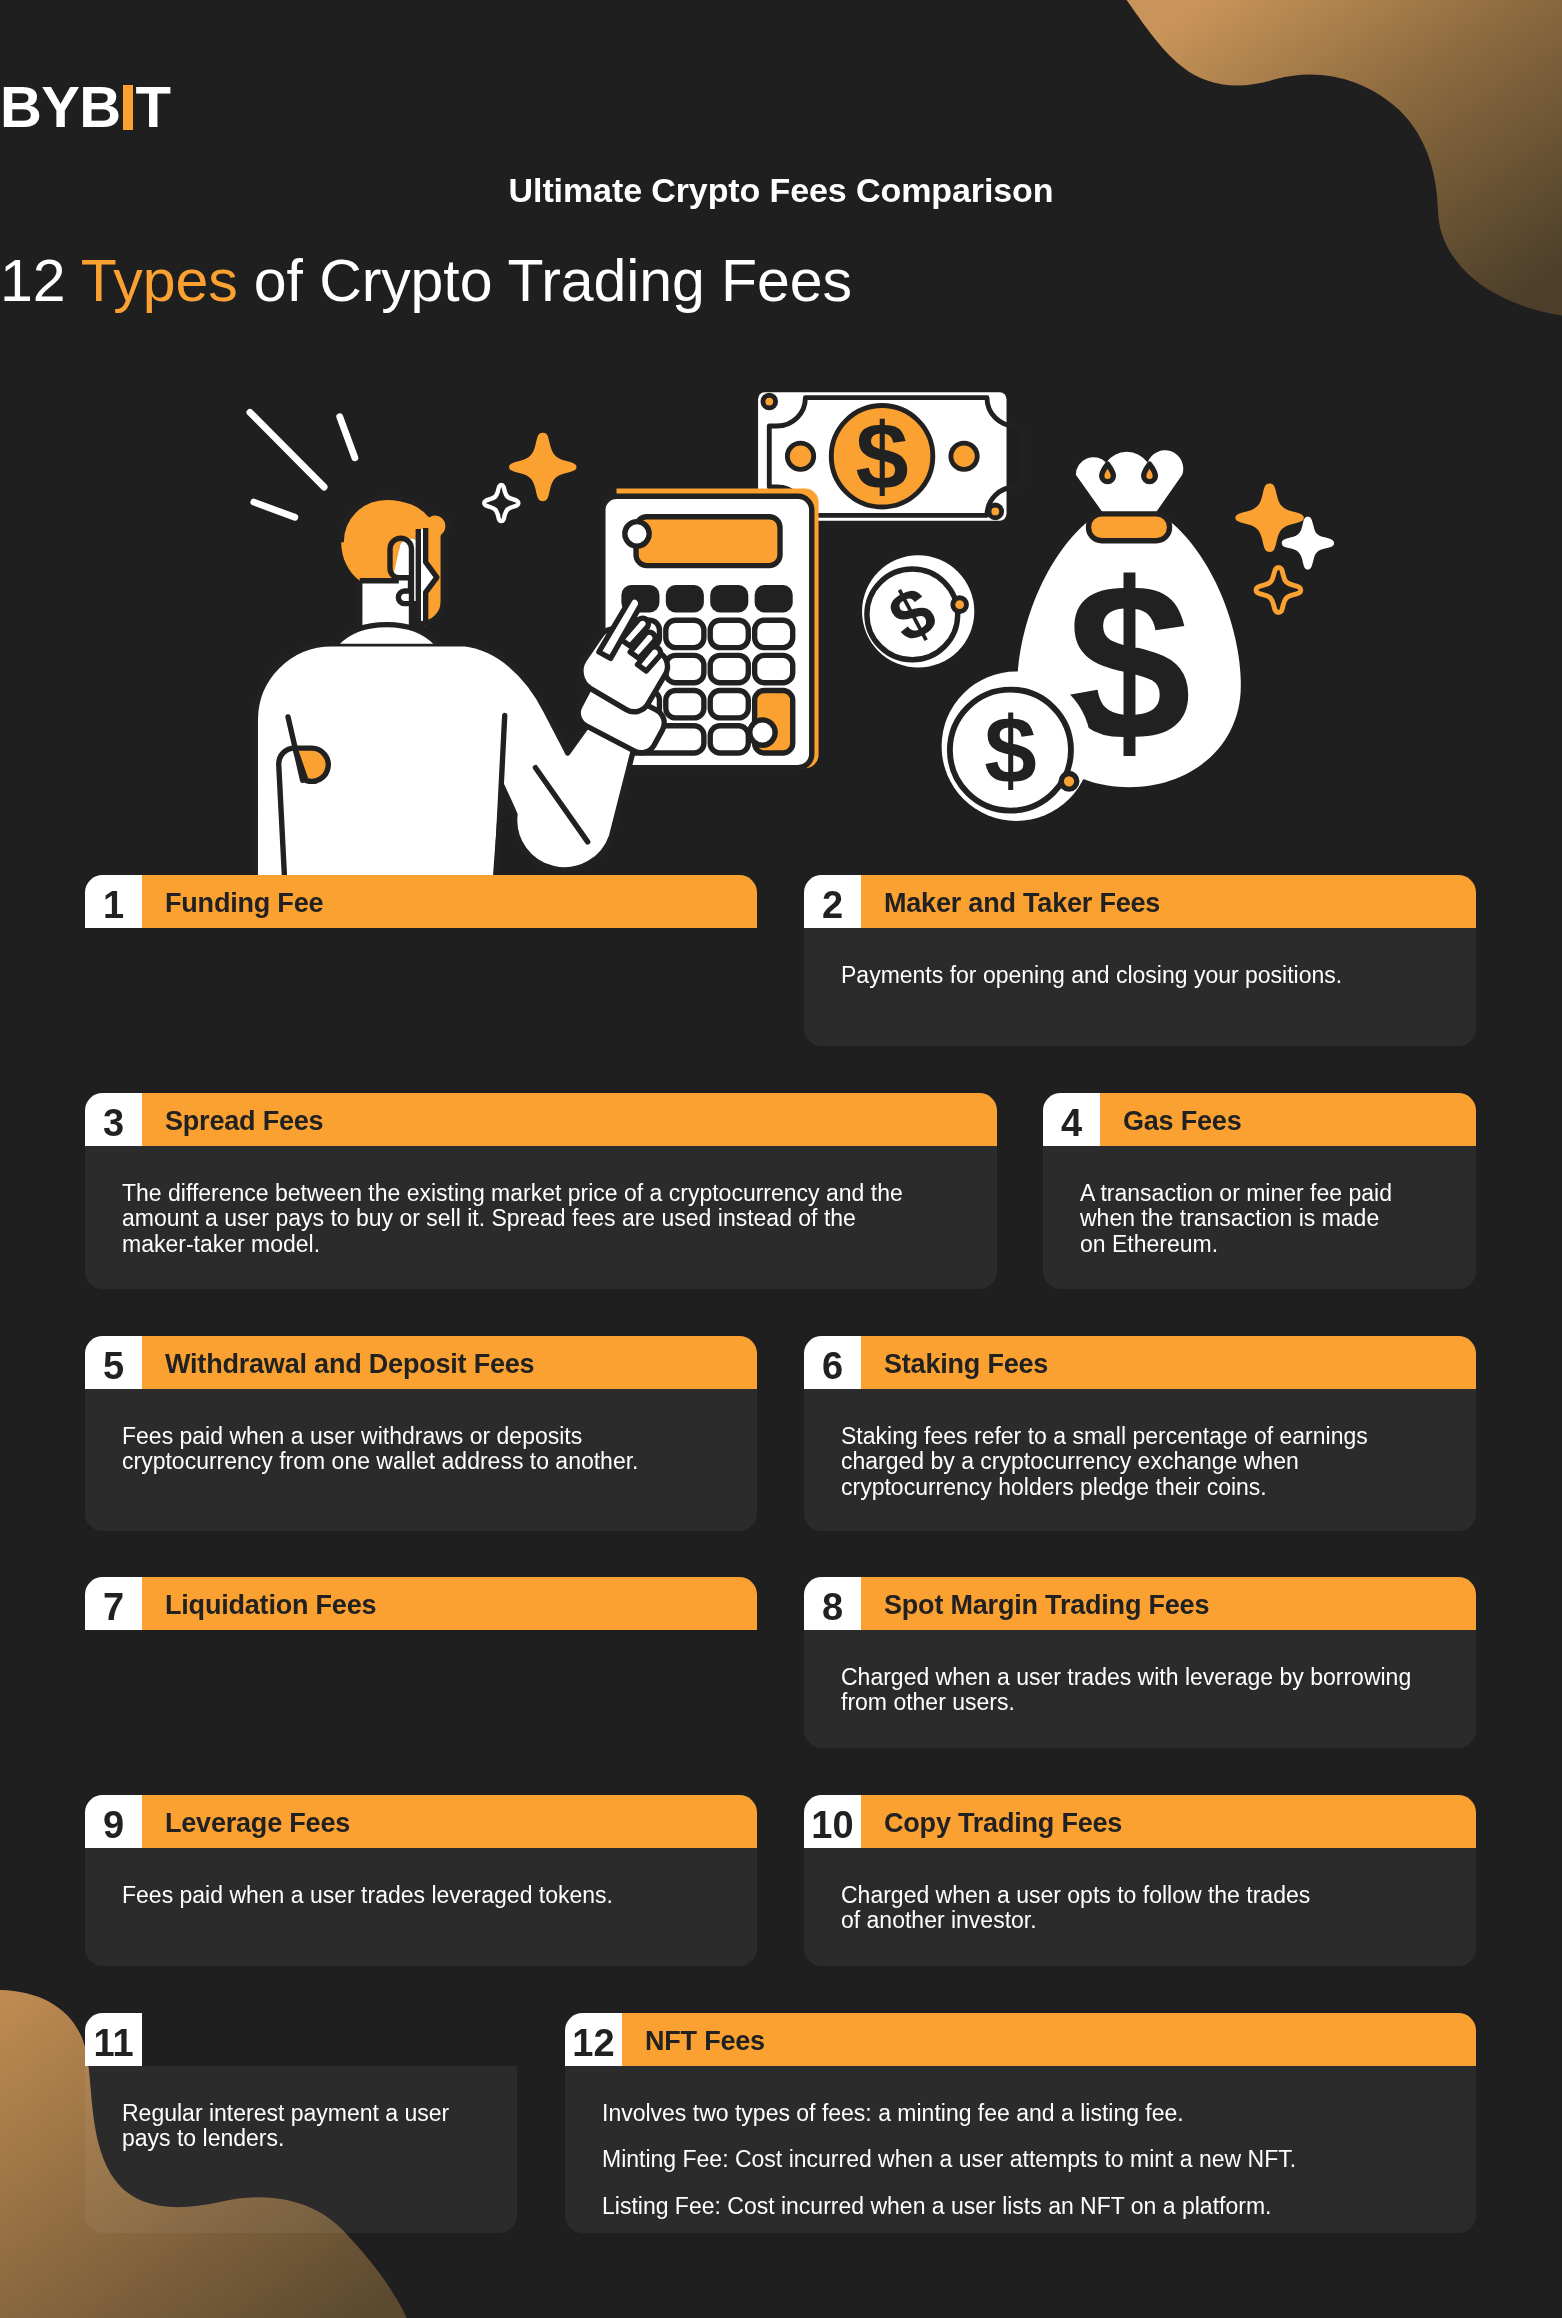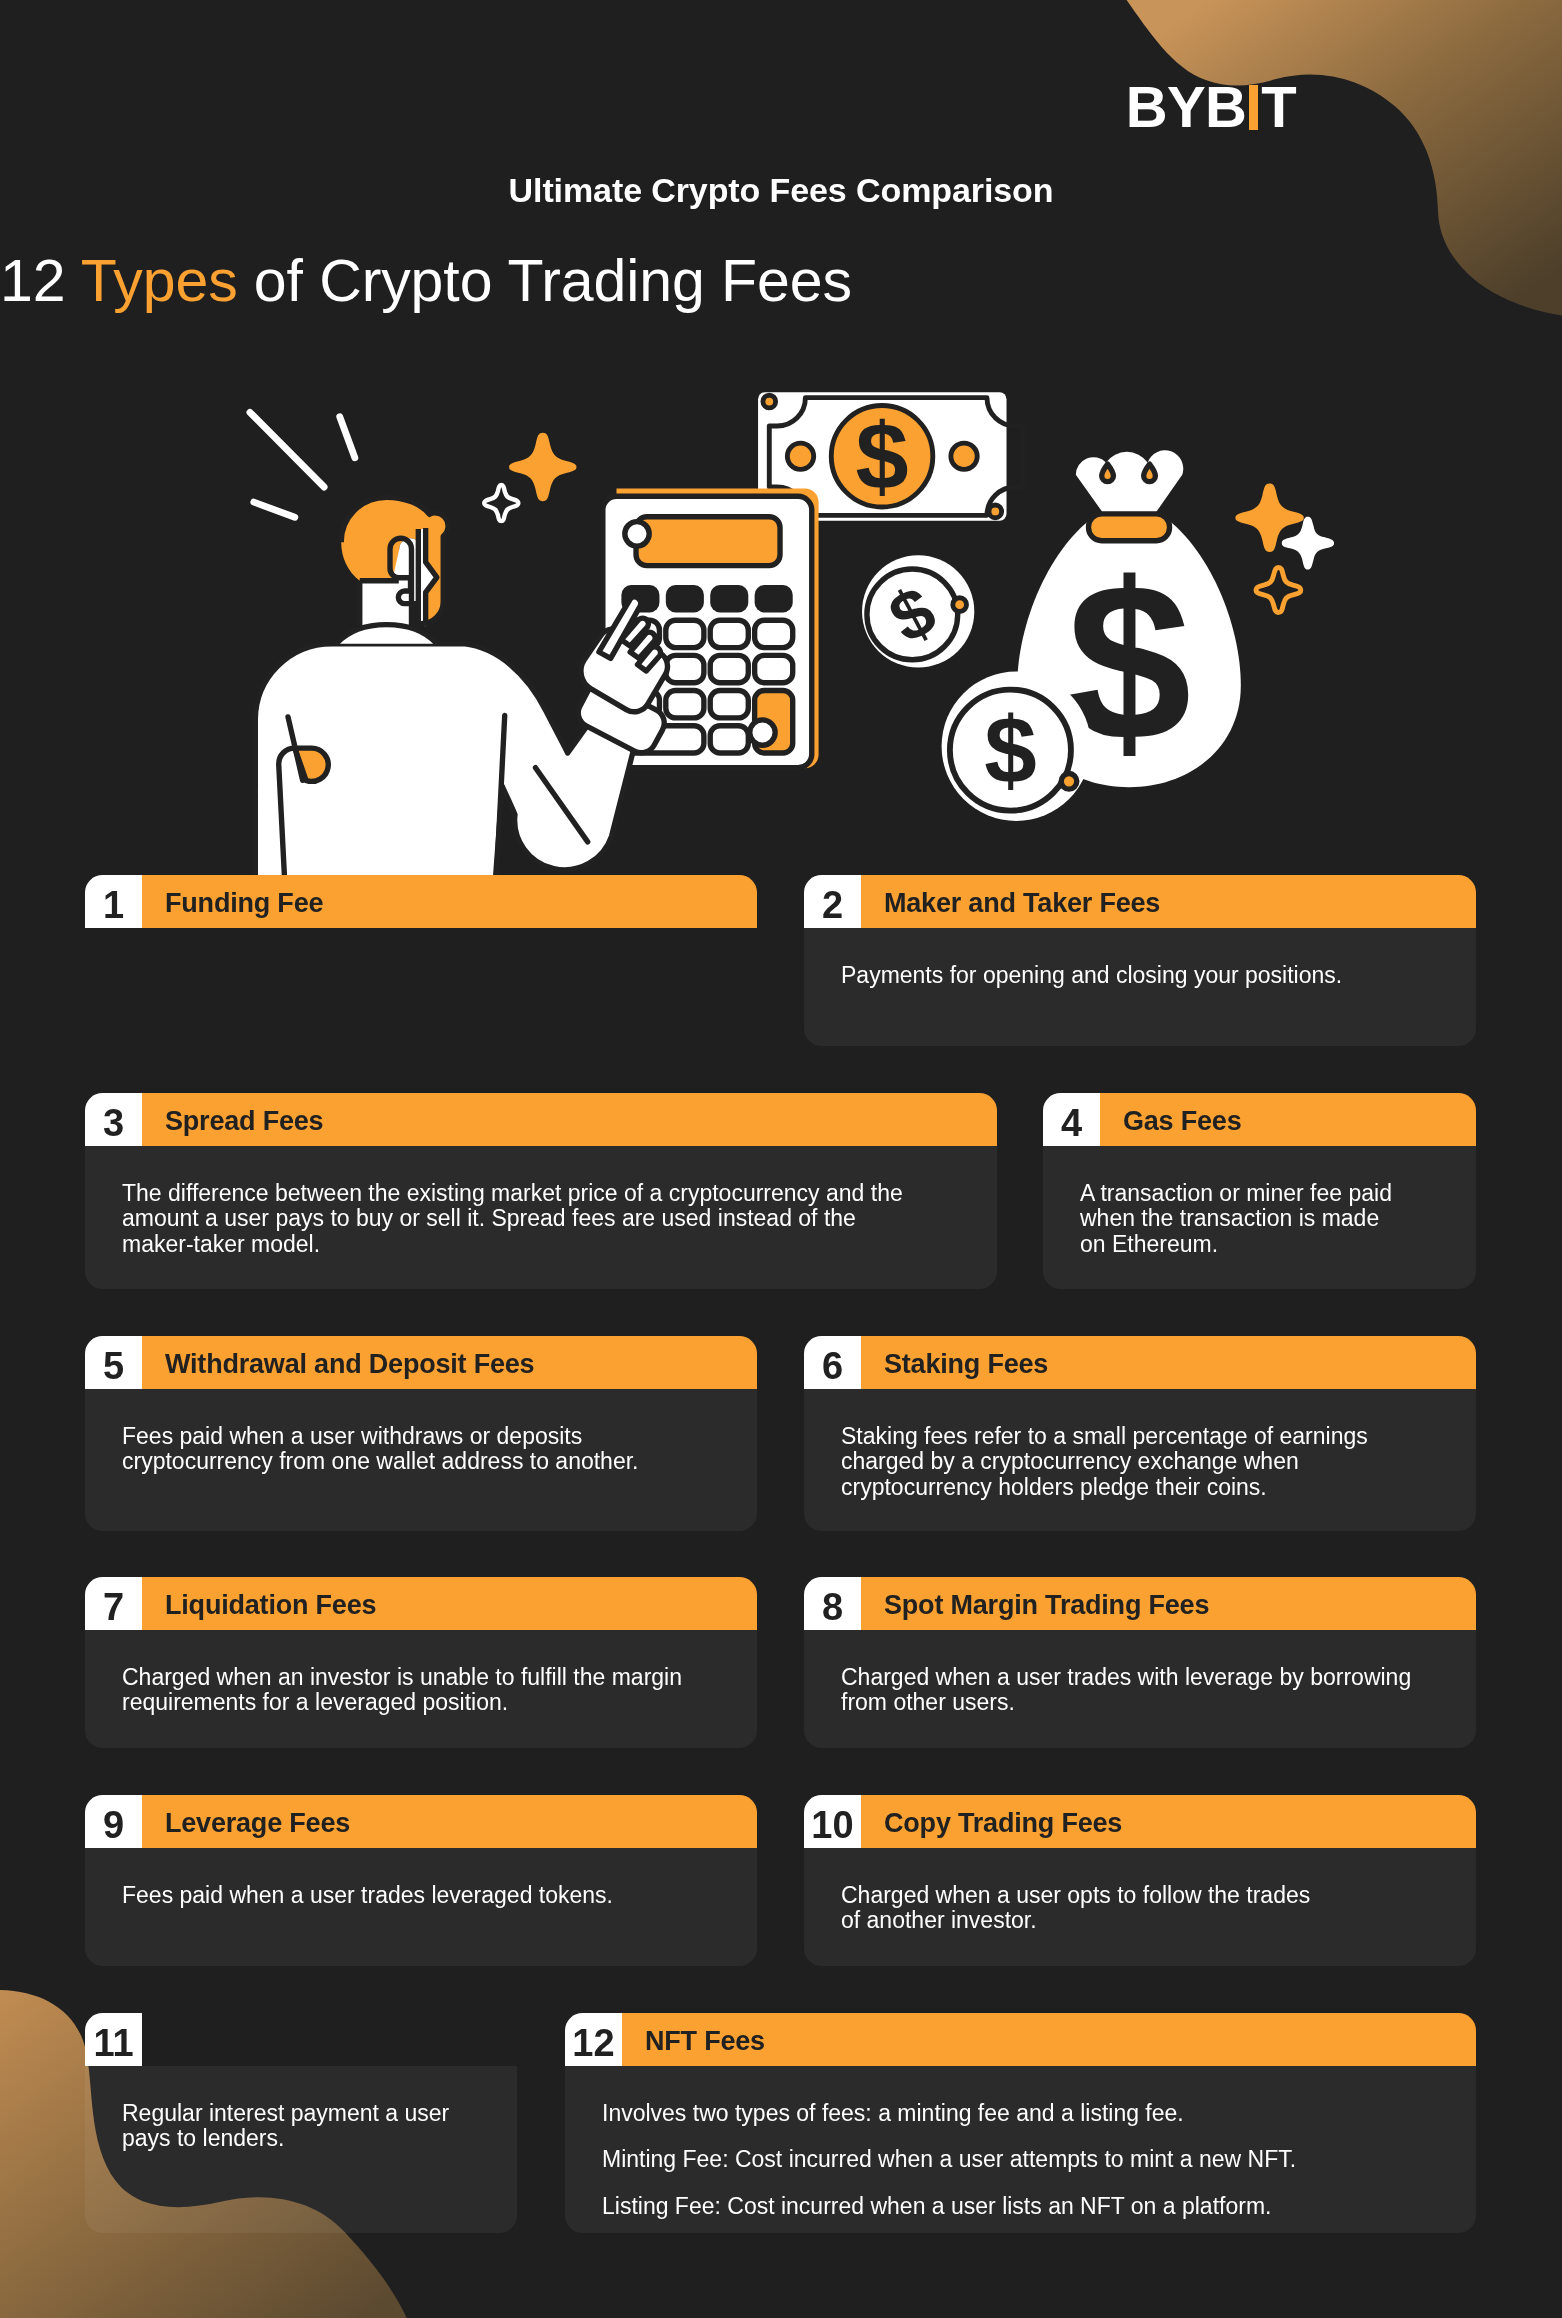--- a/index.html
+++ b/index.html
@@ -4,21 +4,21 @@
 <style>
   html,body{margin:0;padding:0;}
   body{width:1562px;height:2319px;background:#1f1f1f;overflow:hidden;
        font-family:"Liberation Sans",sans-serif;}
   .page{position:relative;width:1562px;height:2319px;overflow:hidden;background:#1f1f1f;}
 
   
   .blob-layer{position:absolute;inset:0;}
 
   
-  .logo{position:absolute;left:0;width:1296px;top:78px;text-align:right;
+  .logo{position:absolute;left:0;width:1296px;top:78px;text-align:left;
         font-size:58px;font-weight:bold;letter-spacing:-0.7px;color:#fff;line-height:1;}
   .logo .bar{display:inline-block;width:9.3px;height:45px;background:#fba131;
              vertical-align:-3.4px;margin:0 2.9px;}
   .subtitle{position:absolute;left:0;width:1562px;top:173px;text-align:center;
             font-size:34px;font-weight:bold;color:#ffffff;letter-spacing:-0.1px;line-height:1;}
   .headline{position:absolute;left:0;width:1562px;top:252px;text-align:left;
             font-size:59px;font-weight:normal;color:#ffffff;letter-spacing:-0.1px;line-height:1;}
   .headline .hl{color:#fba131;}
 
   
@@ -247,24 +247,20 @@
           <p>Staking fees refer to a small percentage of earnings
 charged by a cryptocurrency exchange when
 cryptocurrency holders pledge their coins.</p>
         </div>
       </div>
       <div class="card" style="left: 85px; top: 1577px; width: 672px;">
         <div class="hd">
           <div class="num" style="width:57px">7</div>
           <div class="ttl">Liquidation Fees</div>
         </div>
-        <div class="bd" style="height:118px">
-          <p>Charged when an investor is unable to fulfill the margin
-requirements for a leveraged position.</p>
-        </div>
       </div>
       <div class="card" style="left: 804px; top: 1577px; width: 672px;">
         <div class="hd">
           <div class="num" style="width:57px">8</div>
           <div class="ttl">Spot Margin Trading Fees</div>
         </div>
         <div class="bd" style="height:118px">
           <p>Charged when a user trades with leverage by borrowing
 from other users.</p>
         </div>

